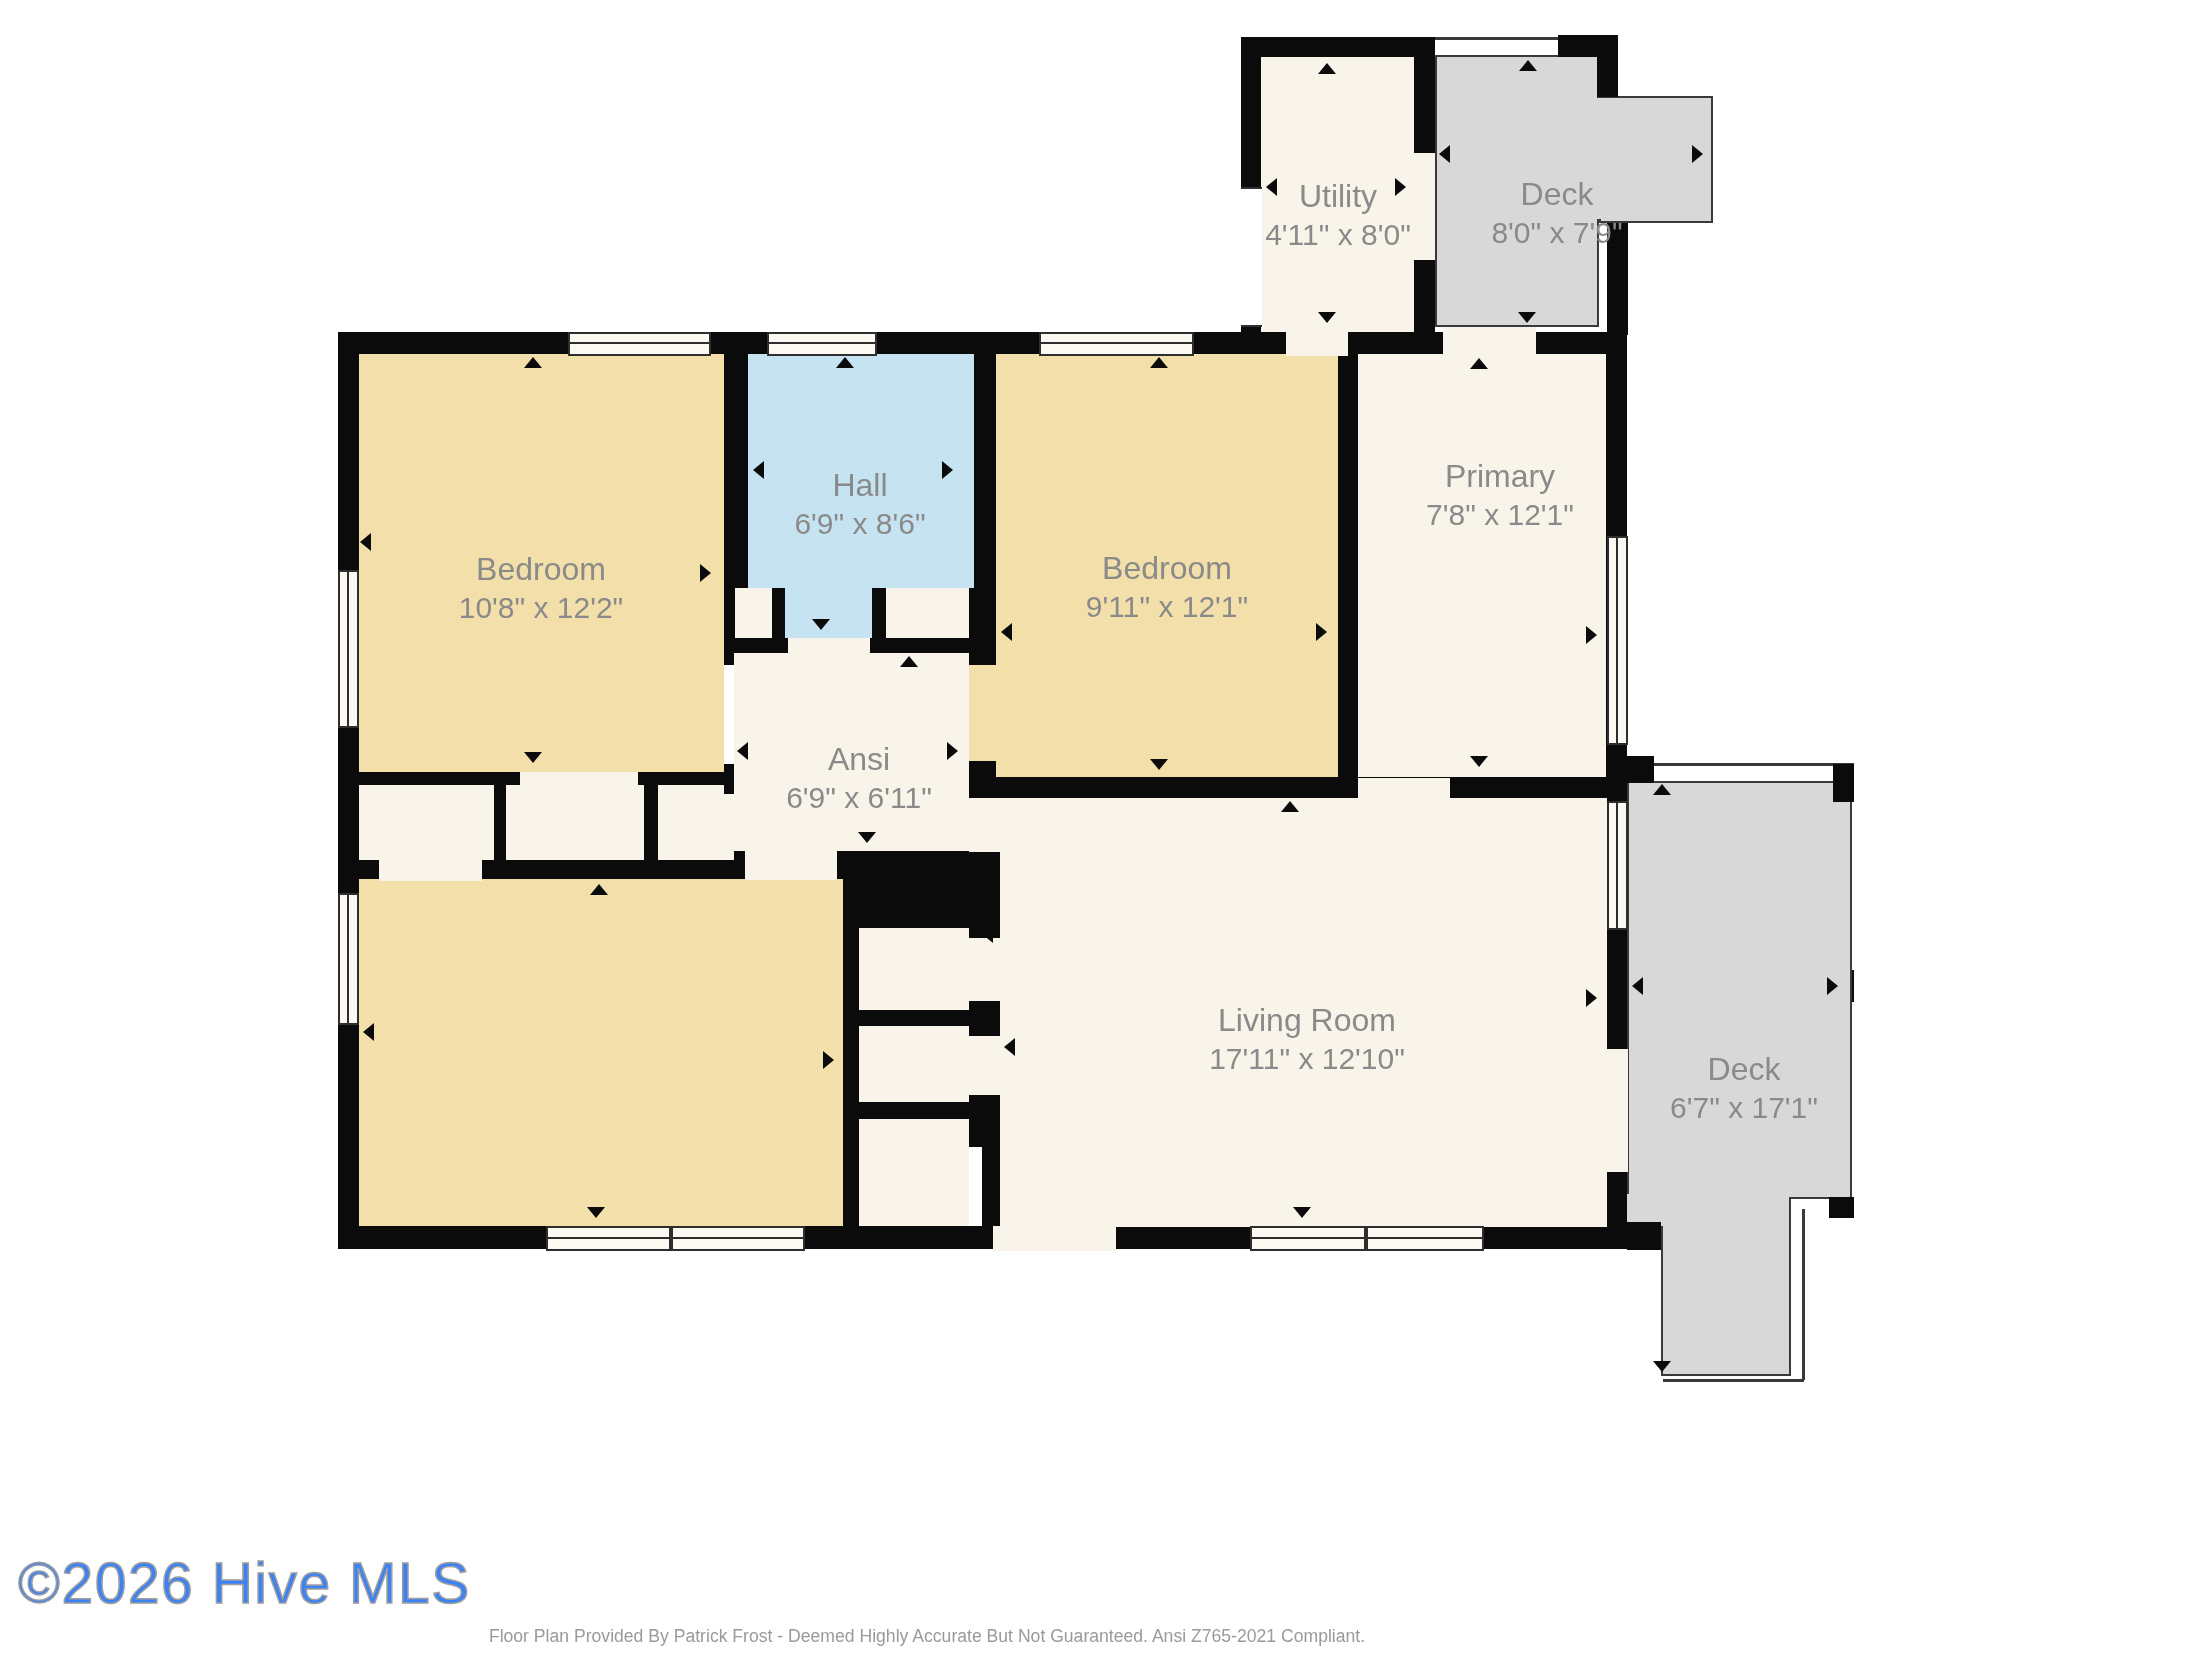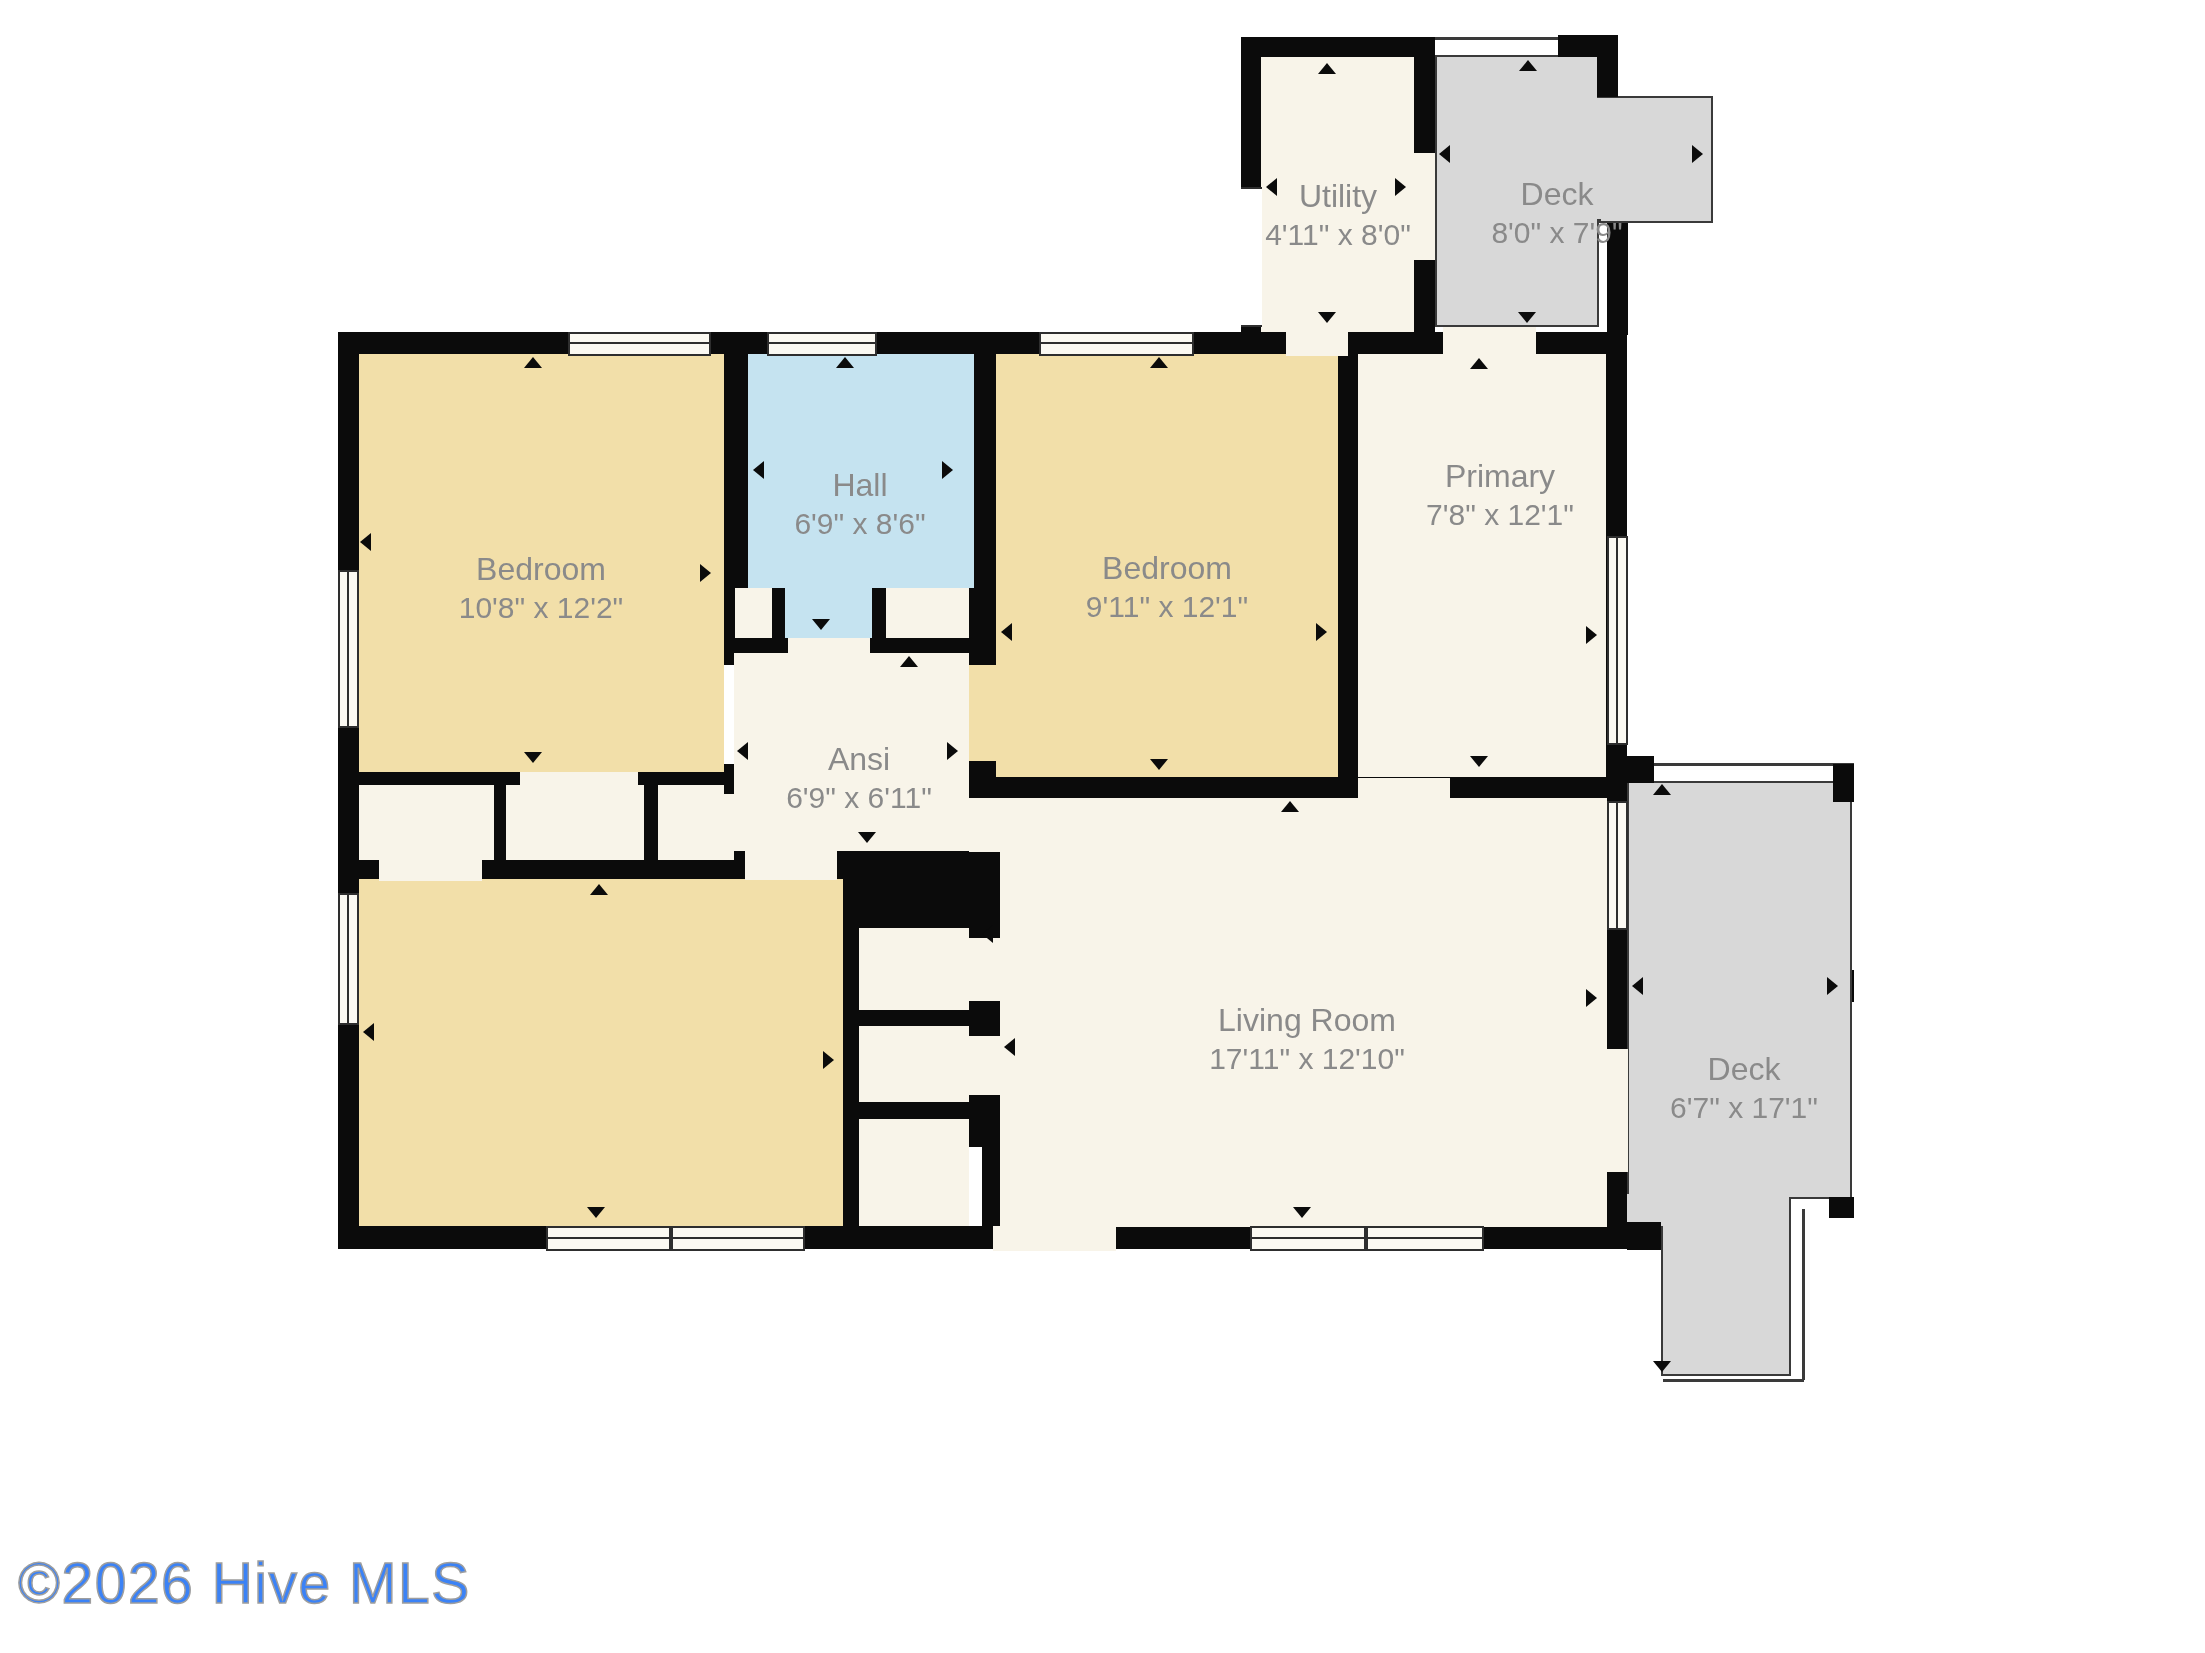--- a/index.html
+++ b/index.html
@@ -205,17 +205,18 @@
   </div>
   <div class="room-label" style="left:1307px;top:1039px;">
     <span class="nm">Living Room</span>
     <span class="dm">17'11" x 12'10"</span>
   </div>
   <div class="room-label" style="left:1744px;top:1088px;">
     <span class="nm">Deck</span>
     <span class="dm">6'7" x 17'1"</span>
   </div>
 
+  <div class="footer f3">Floor Plan Provided By Patrick Frost - Deemed Highly Accurate But Not Guaranteed. Ansi Z765-2021 Compliant.</div>
 
   <div class="watermark">©2026 Hive MLS</div>
 
 </div>
 
 
 </body></html>

